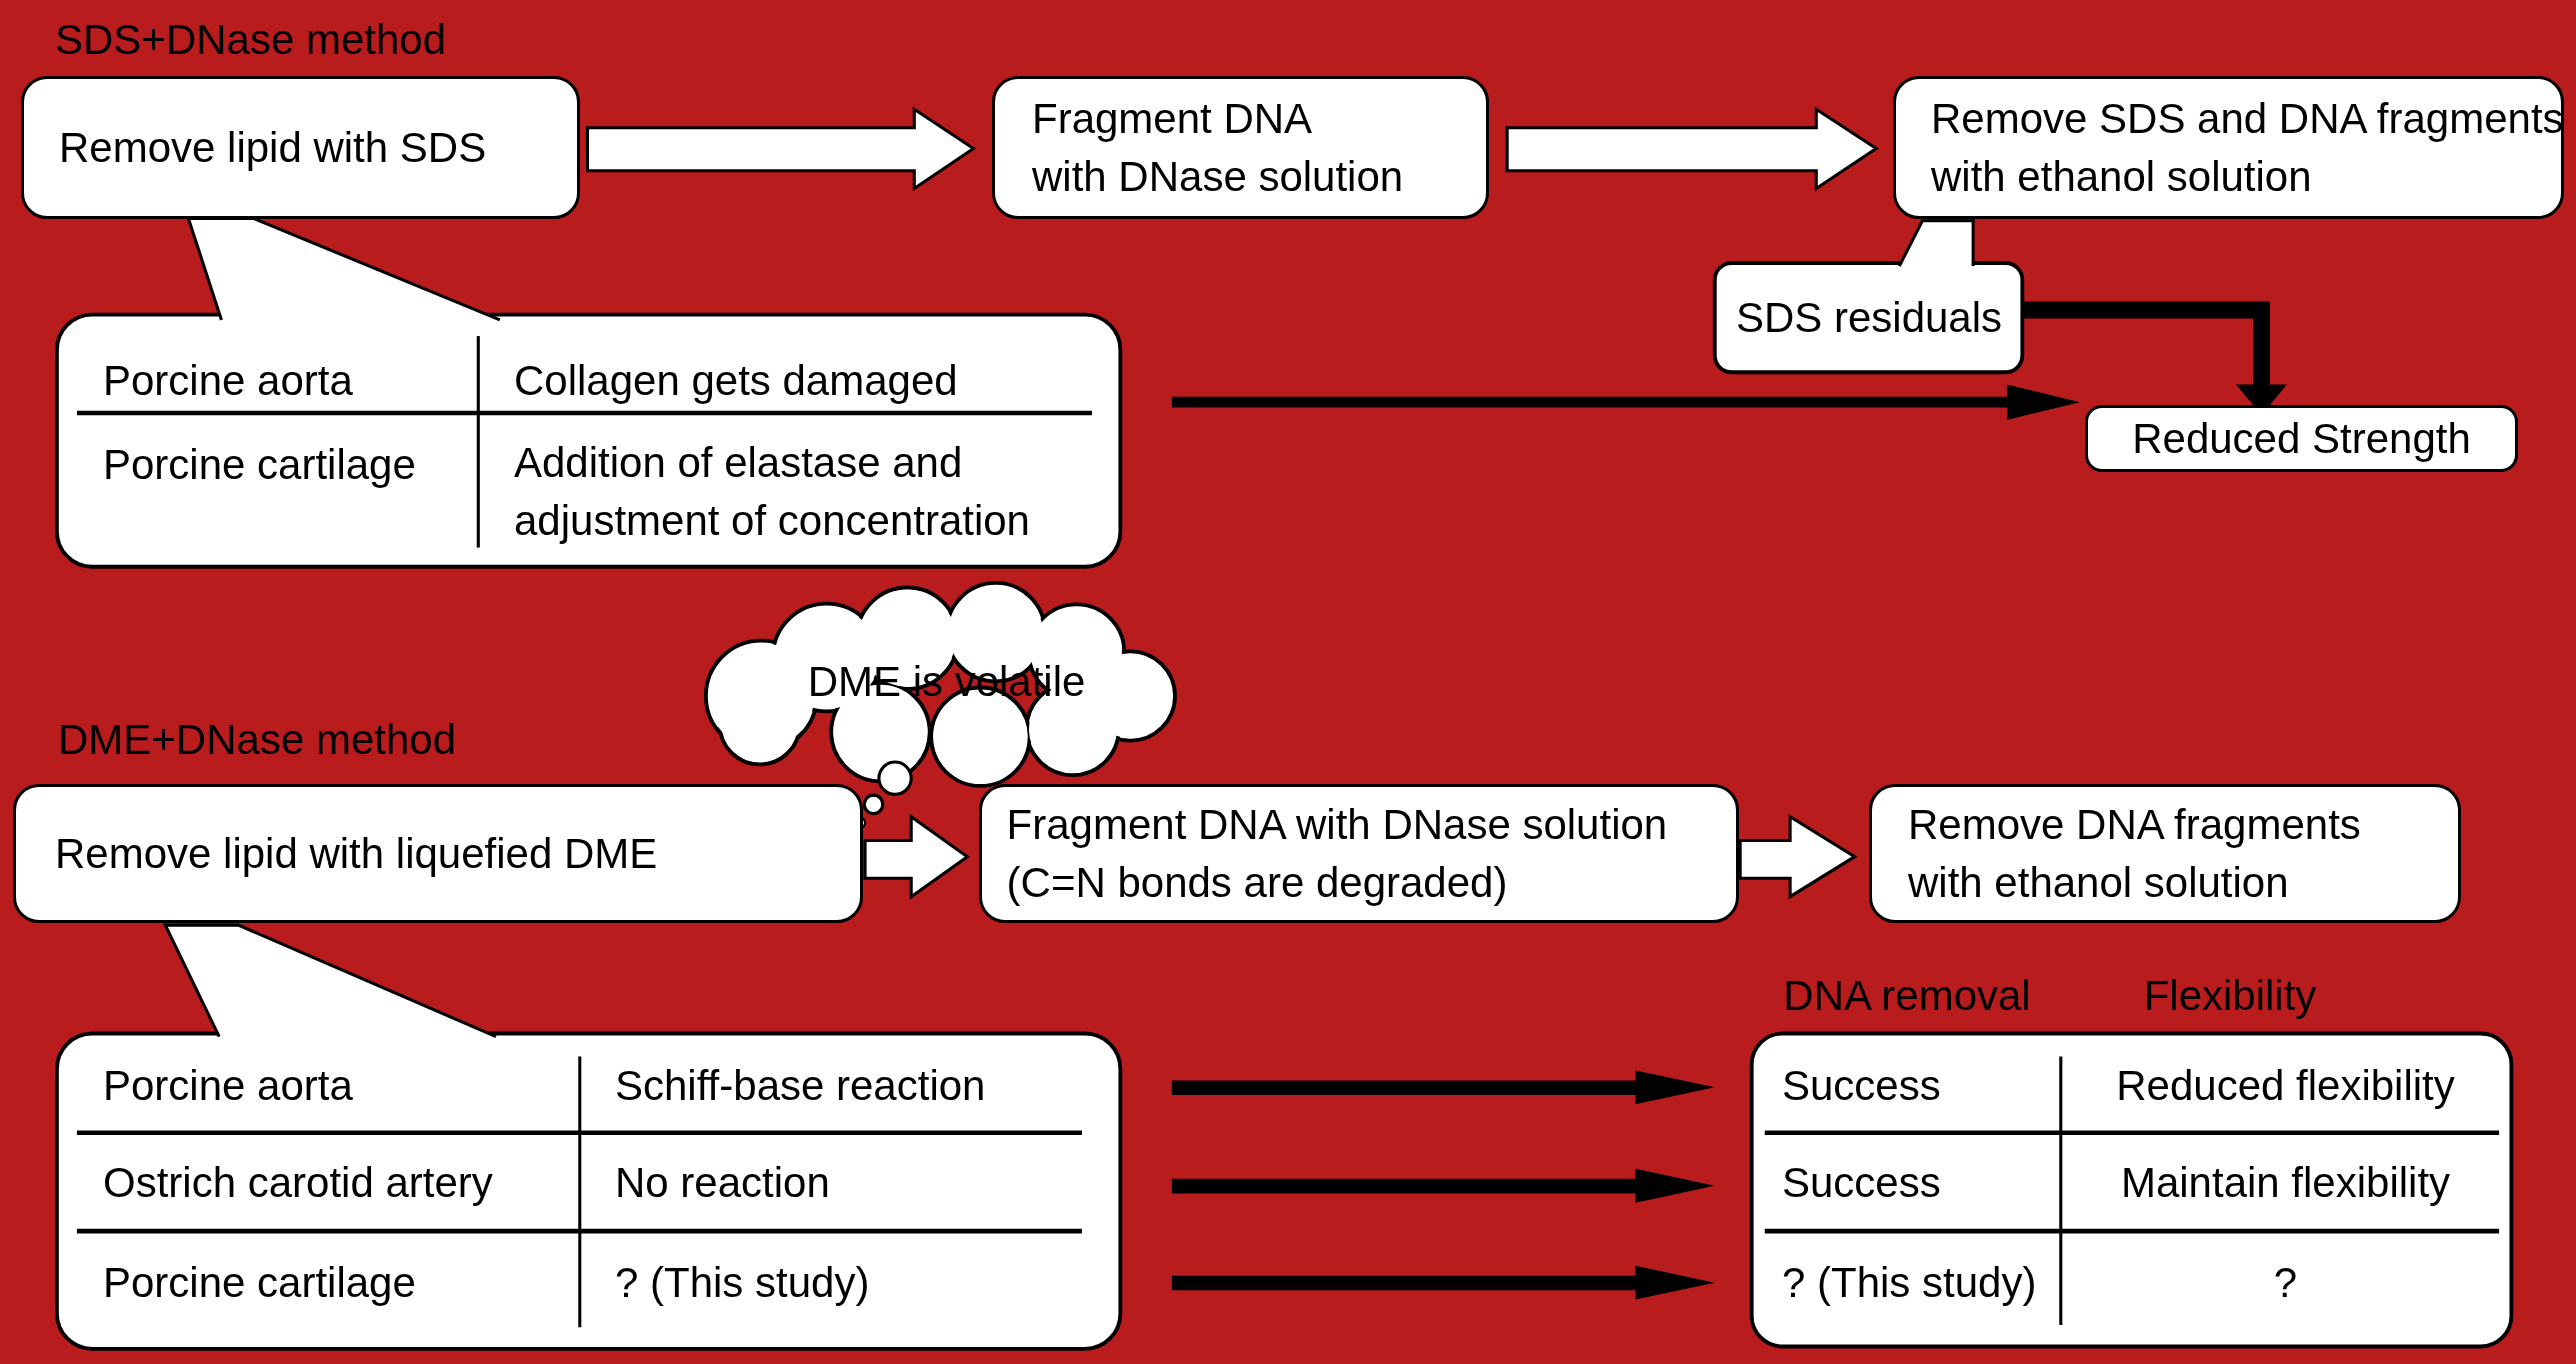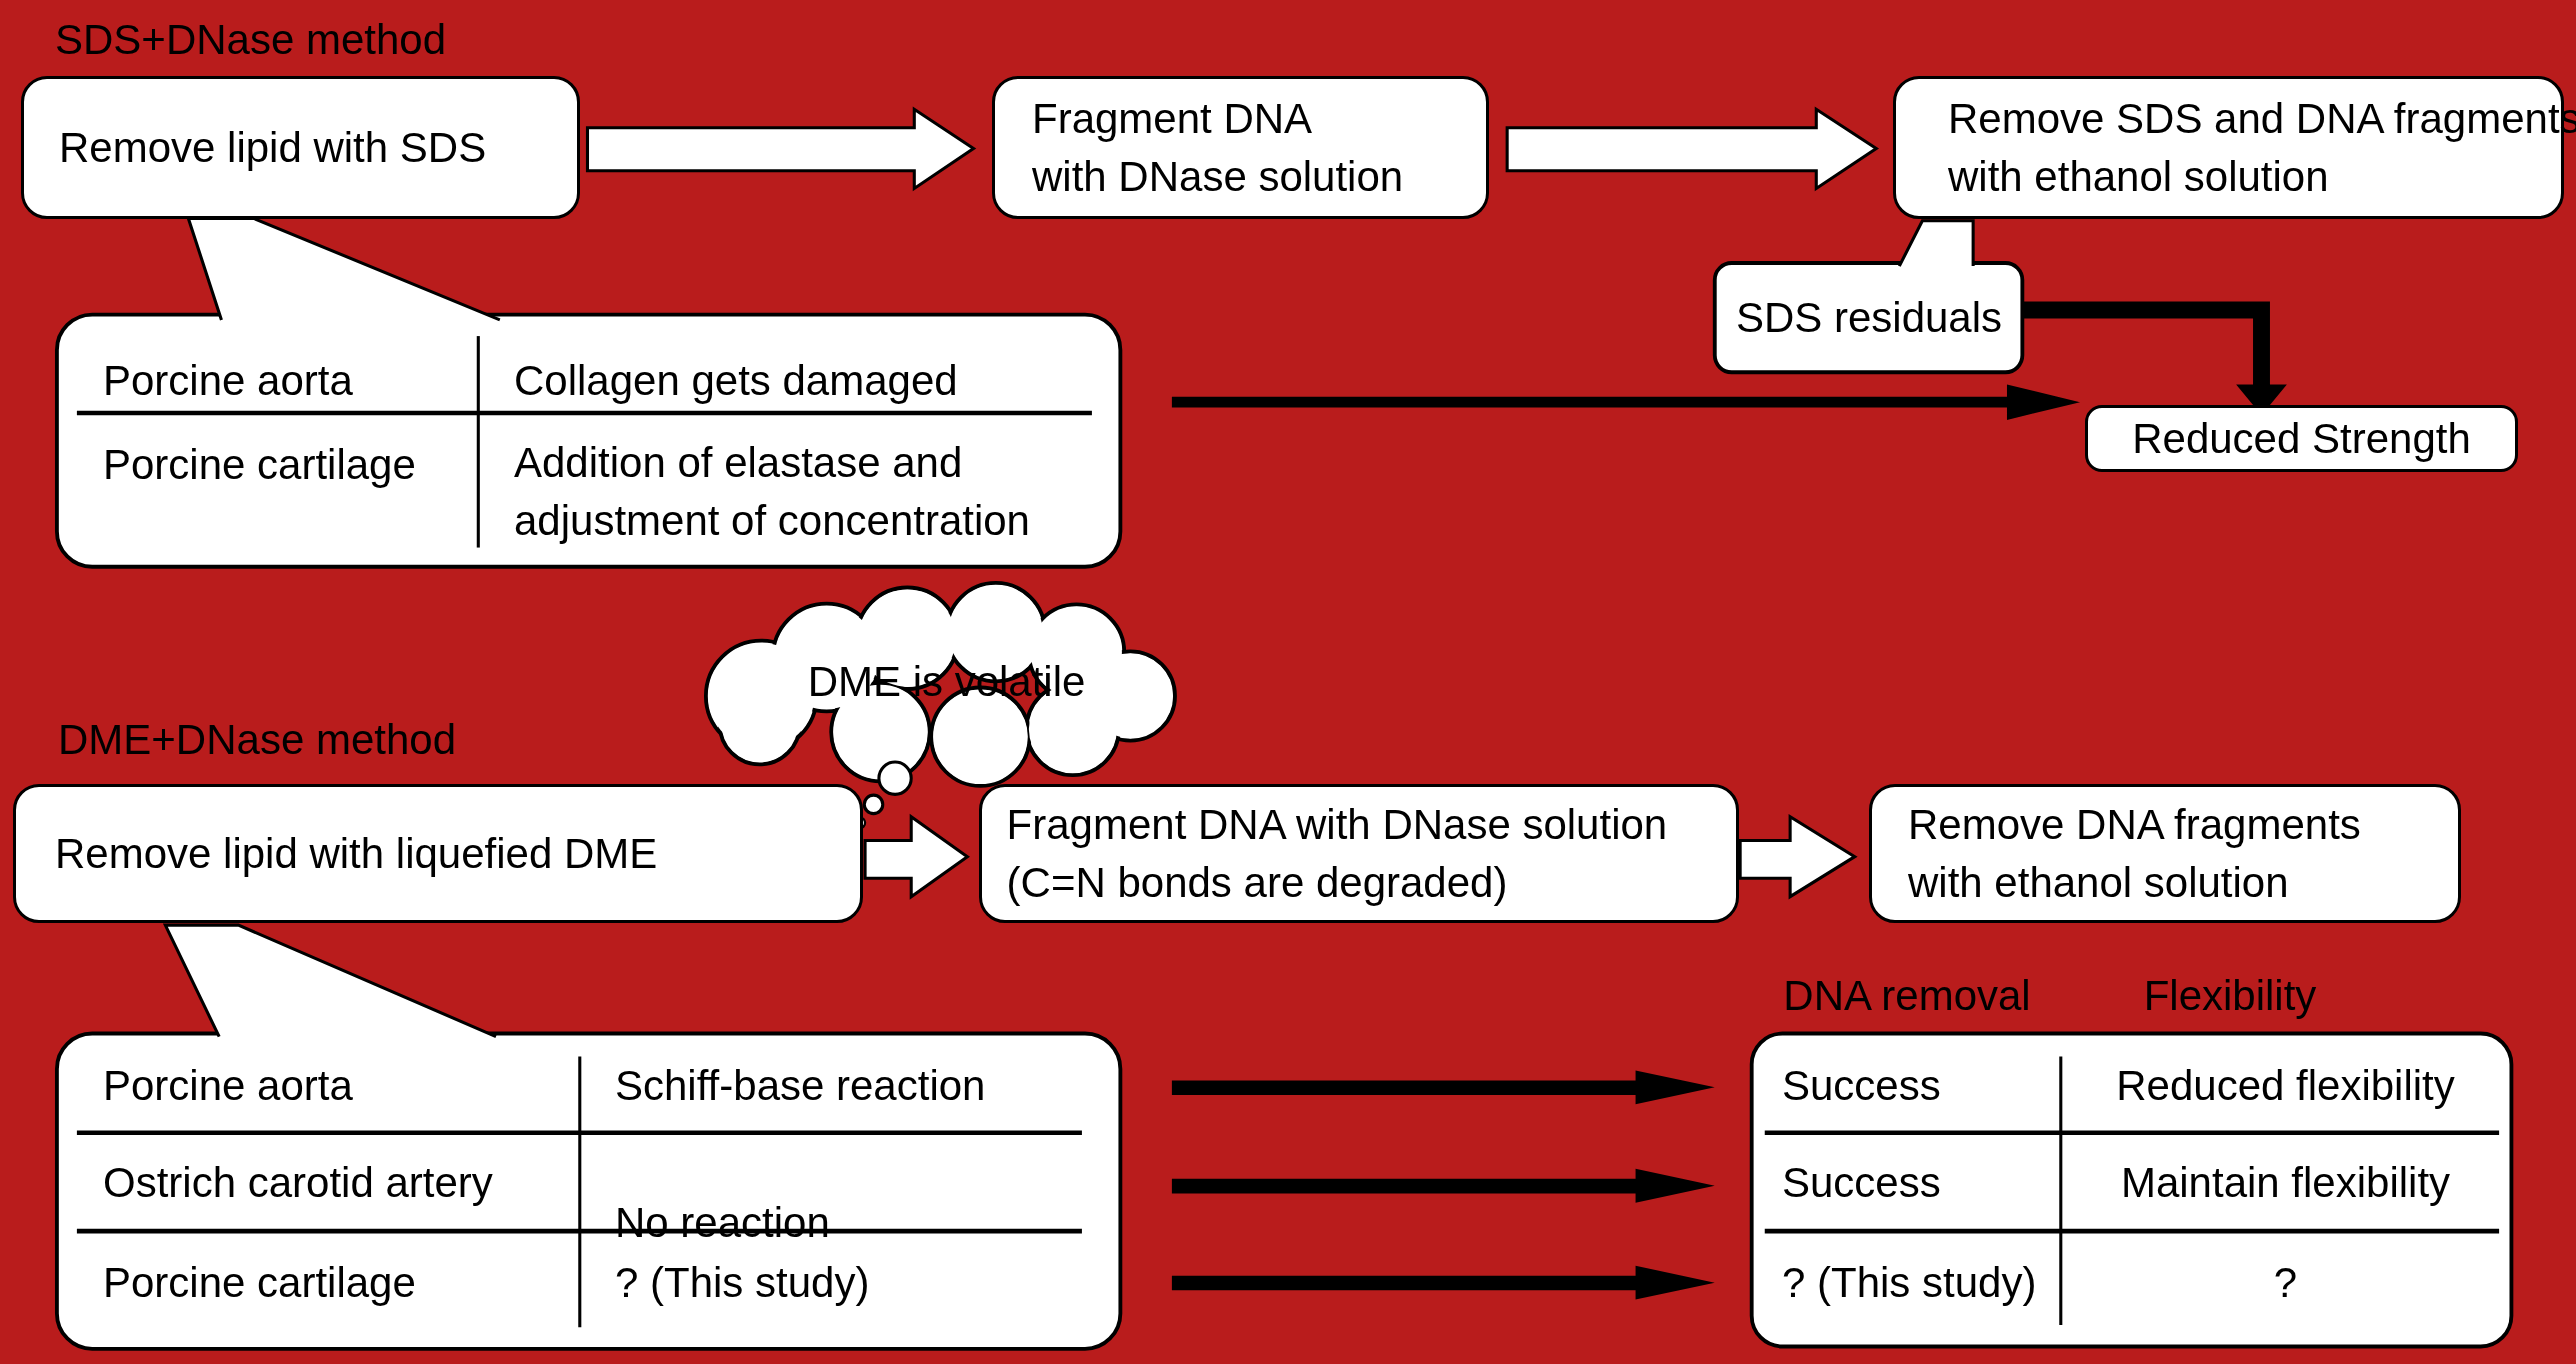--- a/index.html
+++ b/index.html
@@ -92,21 +92,21 @@
 
   <div class="pbox single" style="left:21px;top:76px;width:559px;height:143px;padding-left:35px;">
     <div class="line">Remove lipid with SDS</div>
   </div>
 
   <div class="pbox" style="left:992px;top:76px;width:497px;height:143px;padding-left:37px;">
     <div class="line">Fragment DNA</div>
     <div class="line">with DNase solution</div>
   </div>
 
-  <div class="pbox" style="left:1893px;top:76px;width:671px;height:143px;padding-left:52px;">
+  <div class="pbox" style="left:1893px;top:76px;width:671px;height:143px;padding-left:35px;">
     <div class="line">Remove SDS and DNA fragments</div>
     <div class="line">with ethanol solution</div>
   </div>
 
   <div class="txt ctr" style="left:1715px;top:295px;width:308px;">SDS residuals</div>
 
   <div class="pbox single" style="left:2085px;top:405px;width:433px;height:67px;border-radius:17px;align-items:center;">
     <div class="line">Reduced Strength</div>
   </div>
 
@@ -135,21 +135,21 @@
     <div class="line">Remove DNA fragments</div>
     <div class="line">with ethanol solution</div>
   </div>
 
   <div class="txt ctr" style="left:1753px;top:973px;width:308px;">DNA removal</div>
   <div class="txt ctr" style="left:2061px;top:973px;width:338px;">Flexibility</div>
 
   <div class="txt" style="left:103px;top:1063px;">Porcine aorta</div>
   <div class="txt" style="left:615px;top:1063px;">Schiff-base reaction</div>
   <div class="txt" style="left:103px;top:1160px;">Ostrich carotid artery</div>
-  <div class="txt" style="left:615px;top:1200px;">No reaction</div>
+  <div class="txt" style="left:615px;top:1160px;">No reaction</div>
   <div class="txt" style="left:103px;top:1260px;">Porcine cartilage</div>
   <div class="txt" style="left:615px;top:1260px;">? (This study)</div>
 
   <div class="txt" style="left:1782px;top:1063px;">Success</div>
   <div class="txt ctr" style="left:2068px;top:1063px;width:435px;">Reduced flexibility</div>
   <div class="txt" style="left:1782px;top:1160px;">Success</div>
   <div class="txt ctr" style="left:2068px;top:1160px;width:435px;">Maintain flexibility</div>
   <div class="txt" style="left:1782px;top:1260px;">? (This study)</div>
   <div class="txt ctr" style="left:2068px;top:1260px;width:435px;">?</div>
 

